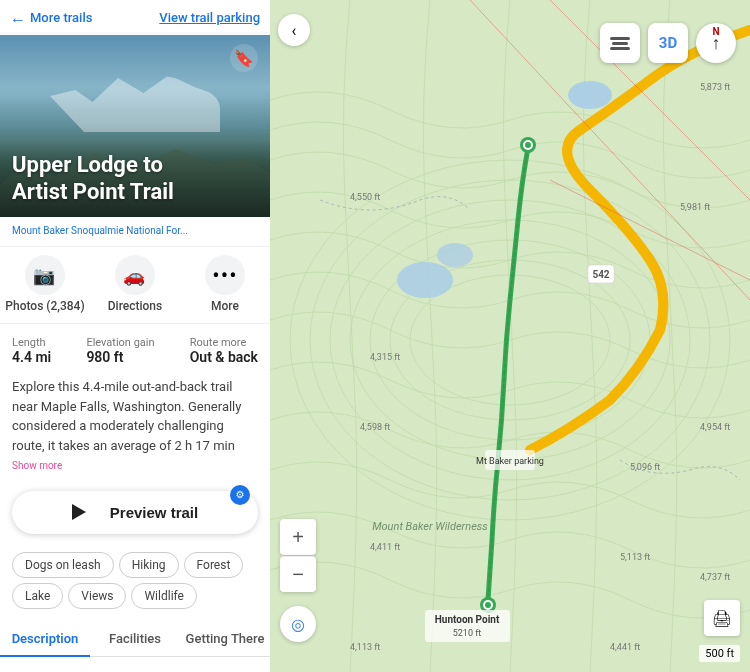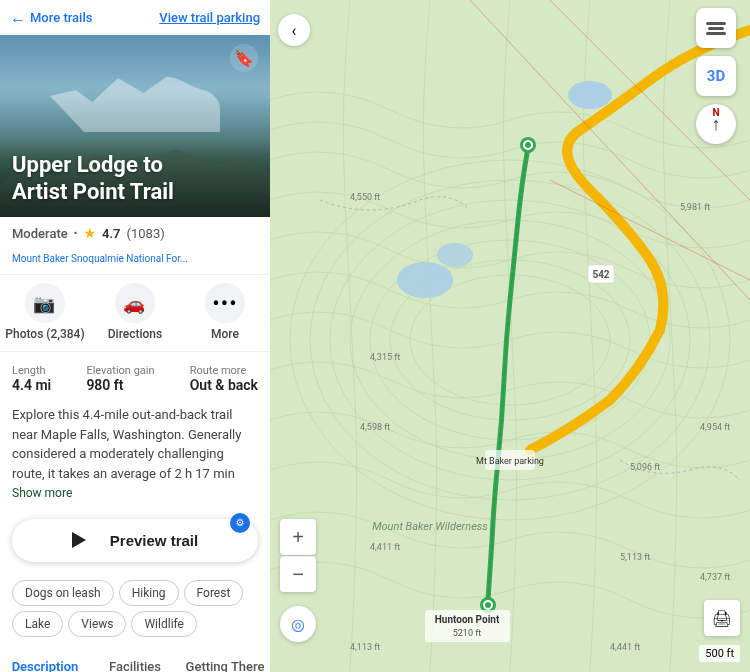--- a/index.html
+++ b/index.html
@@ -160,23 +160,23 @@
     .stat-value { font-size: 14px; font-weight: 600; color: #222; }
 
     
     .description {
       padding: 8px 12px 6px;
       font-size: 13px;
       color: #444;
       line-height: 1.5;
     }
     .show-more-inline {
-      color: #14532d;
-      cursor: pointer;
-      font-size: 12px;
+      color: #ec4899;
+      cursor: pointer;
+      font-size: 10px;
     }
 
     
     .preview-trail-container {
       margin: 10px 12px;
       position: relative;
     }
     .preview-trail-btn {
       width: 100%;
       padding: 13px;
@@ -308,24 +308,24 @@
       cursor: pointer;
       box-shadow: 0 1px 4px rgba(0,0,0,0.2);
       position: absolute;
       bottom: 30px;
       left: 10px;
     }
 
     
     .map-right-controls {
       position: absolute;
-      top: 8px;
+      top: 23px;
       right: 14px;
       display: flex;
-      flex-direction: column;
+      flex-direction: row;
       gap: 8px;
     }
     .map-right-btn {
       width: 40px; height: 40px;
       background: #fff;
       border-radius: 8px;
       display: flex; align-items: center; justify-content: center;
       cursor: pointer;
       box-shadow: 0 1px 4px rgba(0,0,0,0.25);
       font-size: 13px;
@@ -415,27 +415,20 @@
       <div class="hero-title">
         <span>Upper Lodge to</span><br>
         <span>Artist Point Trail</span>
       </div>
     </div>
     <div class="bookmark-icon">
       <span>🔖</span>
     </div>
   </div>
 
-  <div class="rating-row">
-    <span class="difficulty-badge">Moderate</span>
-    <span class="dot-sep">•</span>
-    <span class="star-icon">★</span>
-    <span class="rating-val">4.7</span>
-    <span class="rating-count">(1083)</span>
-  </div>
 
   <div class="provider-row">
     <span class="provider-link">Mount Baker Snoqualmie National For...</span>
   </div>
 
   <div class="action-bar">
     <div class="action-btn">
       <div class="action-btn-icon">📷</div>
       <span class="action-btn-label">Photos (2,384)</span>
     </div>

